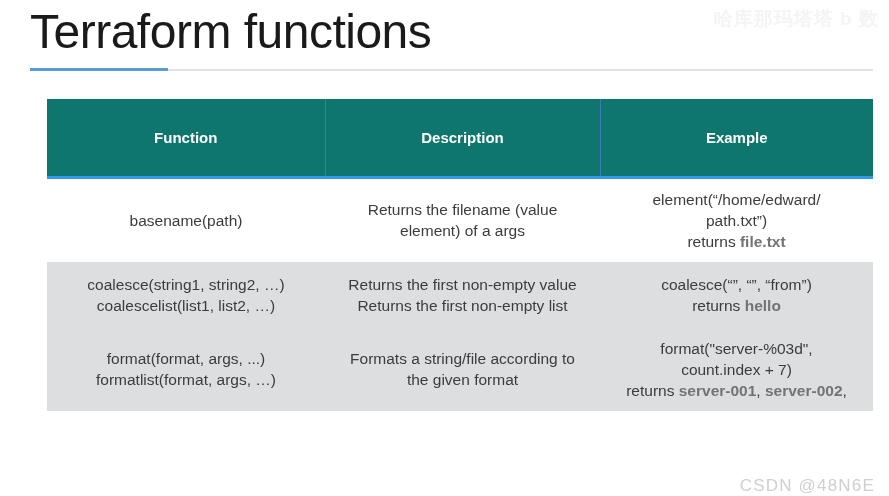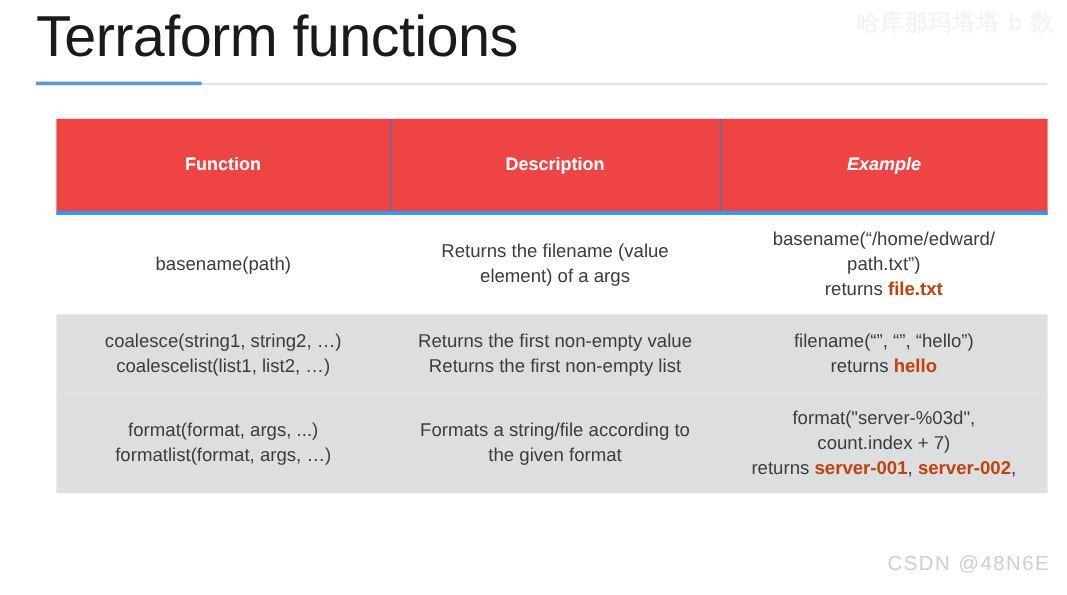--- a/index.html
+++ b/index.html
@@ -46,21 +46,21 @@
     right:10px; top:6px;
     font-size:19px;
     font-weight:700;
     color:#f4f4f4;
     letter-spacing:1px;
     white-space:nowrap;
     user-select:none;
   }
   .wm-bottom {
     position:absolute;
-    right:14px; bottom:16px;
+    right:14px; bottom:0;
     font-size:17px;
     color:#cfcfcf;
     letter-spacing:1.2px;
     white-space:nowrap;
     user-select:none;
   }
 
   
   .table-wrap {
     position:absolute;
@@ -70,53 +70,53 @@
   table.fn-table {
     width:826px;
     border-collapse:collapse;
     table-layout:fixed;
   }
   table.fn-table col.c1 { width:278px; }
   table.fn-table col.c2 { width:275px; }
   table.fn-table col.c3 { width:273px; }
 
   thead tr {
-    background:#ef4444;
+    background:#0f766e;
   }
   thead th {
     height:78px;
     color:#ffffff;
     font-size:15px;
     font-weight:700;
     text-align:center;
     vertical-align:middle;
     border-right:1px solid #3a79bd;
     border-bottom:3px solid #2f9bf0;
   }
-  thead th:last-child { border-right:none;font-style:italic; }
+  thead th:last-child { border-right:none; }
 
   tbody td {
     text-align:center;
     vertical-align:middle;
     font-size:15.5px;
     color:#3c3c3c;
     line-height:21px;
     padding:10px 8px;
     word-break:break-word;
   }
   tbody tr.row-odd  { background:#ffffff; }
   tbody tr.row-even { background:#dcdee0; }
 
   tbody tr.r1 td { height:76px; }
   tbody tr.r2 td { height:66px; }
   tbody tr.r3 td { height:74px; }
   tbody tr.r4 td { height:70px; }
 
   td.col-example, td.col-desc, td.col-fn { }
-  b, .bold { font-weight:700; color:#c2410c; }
+  b, .bold { font-weight:700; color:#737373; }
   .ln { display:block; }
 </style>
 </head>
 <body>
 
 <div class="slide">
 
   <div class="title">Terraform functions</div>
   <div class="title-rule"></div>
   <div class="title-rule-accent"></div>
@@ -141,37 +141,37 @@
 
         <tr class="row-odd r1">
           <td class="col-fn">
             <span class="ln">basename(path)</span>
           </td>
           <td class="col-desc">
             <span class="ln">Returns the filename (value</span>
             <span class="ln">element) of a args</span>
           </td>
           <td class="col-example">
-            <span class="ln">basename(“/home/edward/</span>
+            <span class="ln">element(“/home/edward/</span>
             <span class="ln">path.txt”)</span>
             <span class="ln"><span>returns </span><b>file.txt</b></span>
           </td>
         </tr>
 
         <tr class="row-even r2">
           <td class="col-fn">
             <span class="ln">coalesce(string1, string2, …)</span>
             <span class="ln">coalescelist(list1, list2, …)</span>
           </td>
           <td class="col-desc">
             <span class="ln">Returns the first non-empty value</span>
             <span class="ln">Returns the first non-empty list</span>
           </td>
           <td class="col-example">
-            <span class="ln">filename(“”, “”, “hello”)</span>
+            <span class="ln">coalesce(“”, “”, “from”)</span>
             <span class="ln"><span>returns </span><b>hello</b></span>
           </td>
         </tr>
 
 
         <tr class="row-even r4">
           <td class="col-fn">
             <span class="ln">format(format, args, ...)</span>
             <span class="ln">formatlist(format, args, …)</span>
           </td>

